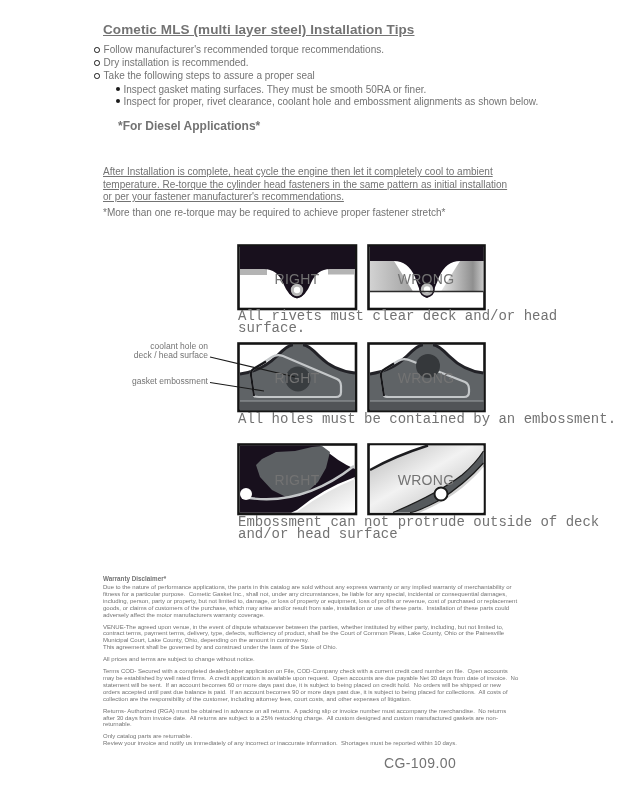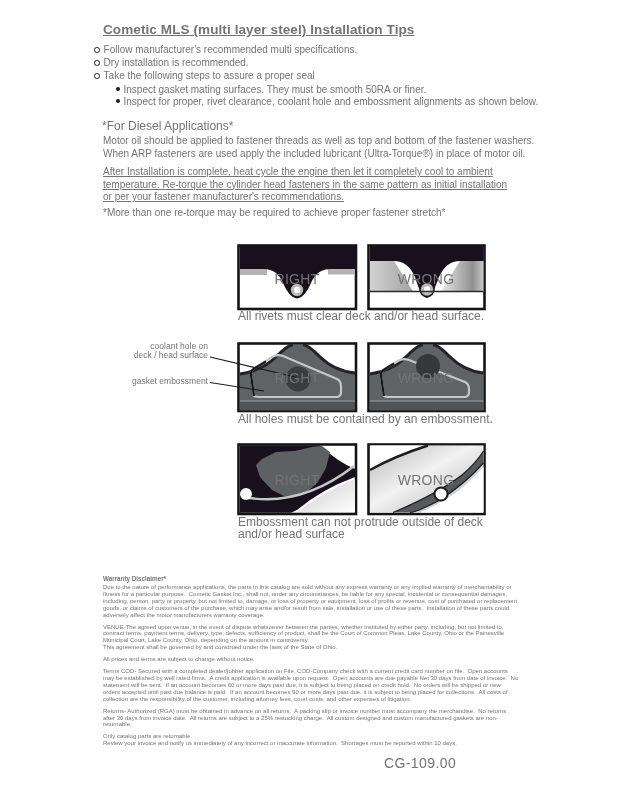--- a/index.html
+++ b/index.html
@@ -10,27 +10,27 @@
   .abs{position:absolute;}
   .page-title{
     left:103px;top:22px;font-size:13.5px;font-weight:bold;
     text-decoration:underline;letter-spacing:0.1px;white-space:nowrap;
   }
   .bullets{left:94px;top:44px;font-size:10px;}
   .b-row{display:flex;align-items:flex-start;margin-bottom:2.2px;line-height:11px;}
   .b-row.sub{margin-left:22px;margin-bottom:1.4px;}
   .o-marker{flex:0 0 auto;width:3.6px;height:3.6px;border:1px solid #1b1b1b;border-radius:50%;margin:3px 4px 0 0;}
   .dot-marker{flex:0 0 auto;width:4px;height:4px;background:#1b1b1b;border-radius:50%;margin:3px 3.5px 0 0;}
-  .diesel-heading{left:102px;top:119px;font-size:12px;font-weight:normal;}
+  .diesel-heading{left:118px;top:119px;font-size:12px;font-weight:bold;}
   .body-para{font-size:10px;line-height:12.6px;white-space:pre-wrap;}
   .p1{left:103px;top:135px;}
   .p2{left:103px;top:166px;text-decoration:underline;}
   .p3{left:103px;top:207px;}
   .rw-label{font-size:14px;letter-spacing:0.3px;text-align:center;width:120px;margin-top:42px;}
-  .diag-caption{font-size:12px;line-height:11.5px;white-space:pre-wrap;}
+  .diag-caption{font-size:14px;line-height:11.5px;white-space:pre-wrap;font-family:Liberation Mono, monospace;}
   .annot{font-size:8.5px;line-height:9px;text-align:right;width:100px;white-space:pre-wrap;}
   .legal-heading{left:103px;top:575px;font-size:6.3px;font-weight:bold;}
   .legal{left:103px;top:584px;width:416px;font-size:6px;line-height:6.9px;}
   .legal p{margin:0 0 5px 0;white-space:pre-wrap;}
   .footer-code{left:384px;top:755px;font-size:14px;letter-spacing:0.4px;}
   svg.diagram-layer{position:absolute;left:0;top:0;pointer-events:none;}
 </style>
 </head>
 <body>
 
@@ -124,43 +124,41 @@
       <path d="M428,445.5 Q395,456 370,470" fill="none" stroke="#1c1c1f" stroke-width="2.4"></path>
       <circle cx="441" cy="494" r="6.5" fill="#ffffff" stroke="#1a1a1a" stroke-width="2"></circle>
     </g>
   </svg>
 
   <div class="abs page-title">Cometic MLS (multi layer steel) Installation Tips</div>
 
   <div class="abs bullets">
     <div class="b-row">
       <span class="o-marker"></span>
-      <span>Follow manufacturer's recommended multi specifications.</span>
+      <span>Follow manufacturer's recommended torque recommendations.</span>
     </div>
     <div class="b-row">
       <span class="o-marker"></span>
       <span>Dry installation is recommended.</span>
     </div>
     <div class="b-row">
       <span class="o-marker"></span>
       <span>Take the following steps to assure a proper seal</span>
     </div>
     <div class="b-row sub">
       <span class="dot-marker"></span>
       <span>Inspect gasket mating surfaces.  They must be smooth 50RA or finer.</span>
     </div>
     <div class="b-row sub">
       <span class="dot-marker"></span>
       <span>Inspect for proper, rivet clearance, coolant hole and embossment alignments as shown below.</span>
     </div>
   </div>
 
   <div class="abs diesel-heading">*For Diesel Applications*</div>
-  <div class="abs body-para p1">Motor oil should be applied to fastener threads as well as top and bottom of the fastener washers.
-When ARP fasteners are used apply the included lubricant (Ultra-Torque®) in place of motor oil.</div>
   <div class="abs body-para p2">After Installation is complete, heat cycle the engine then let it completely cool to ambient
 temperature. Re-torque the cylinder head fasteners in the same pattern as initial installation
 or per your fastener manufacturer's recommendations.</div>
   <div class="abs body-para p3">*More than one re-torque may be required to achieve proper fastener stretch*</div>
 
   <div class="abs rw-label" style="left:237px;top:229px;">RIGHT</div>
   <div class="abs rw-label" style="left:366px;top:229px;">WRONG</div>
   <div class="abs diag-caption" style="left:238px;top:311px;">All rivets must clear deck and/or head surface.</div>
 
   <div class="abs rw-label" style="left:237px;top:328px;">RIGHT</div>

